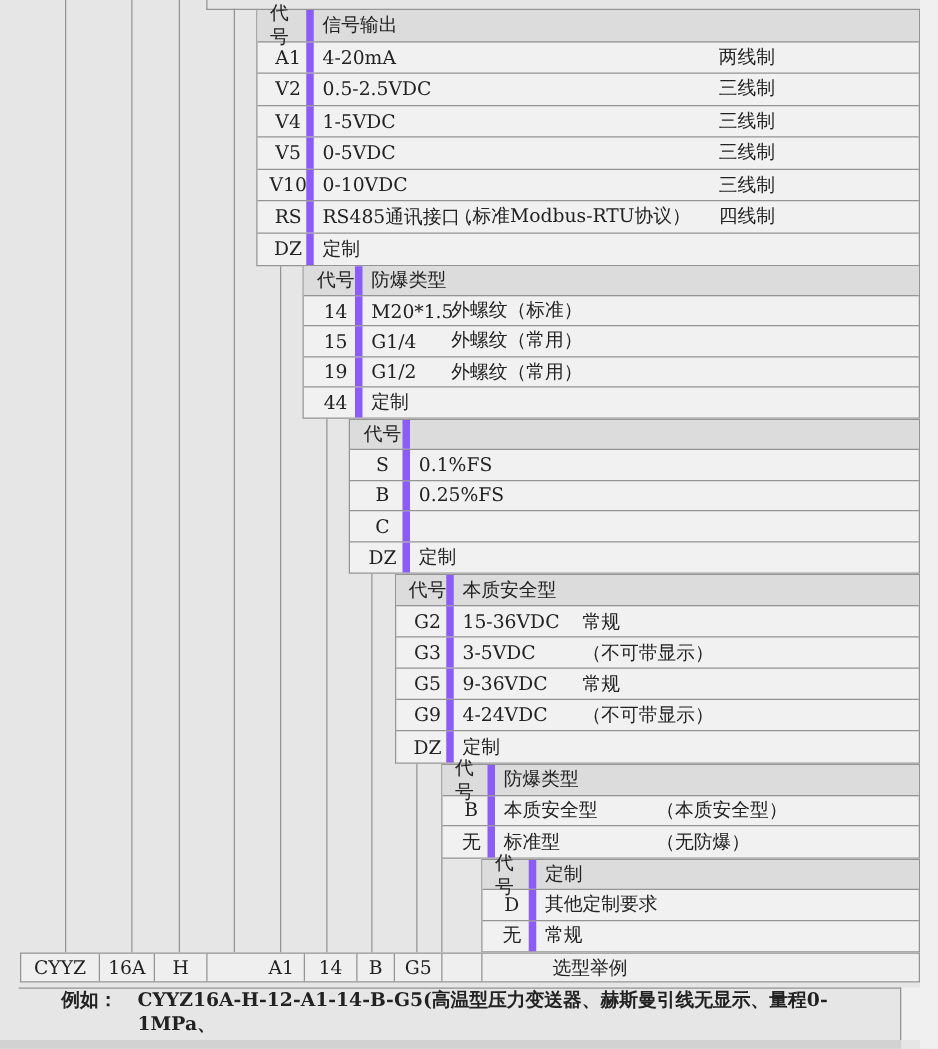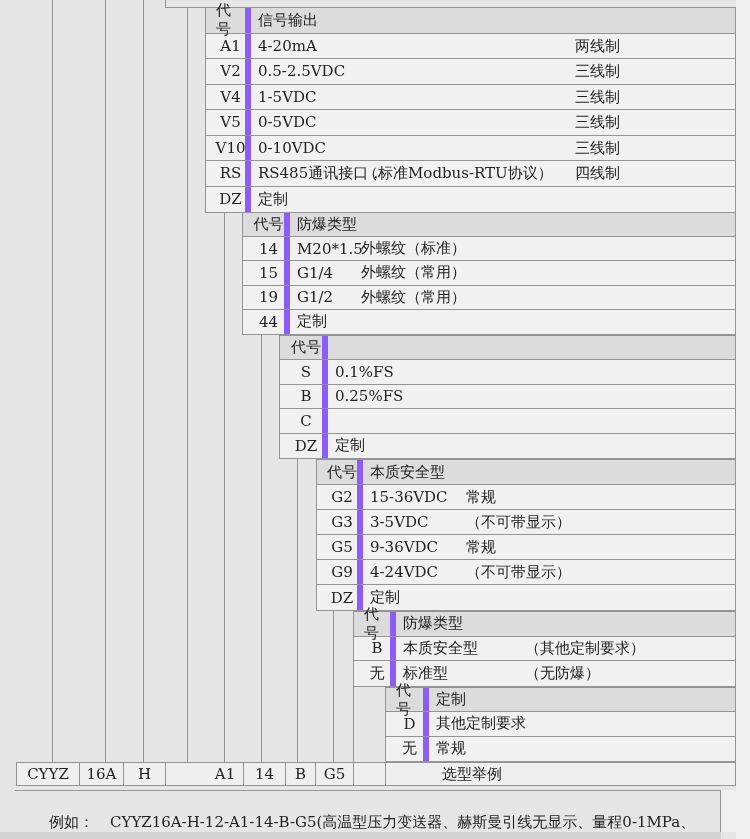--- a/index.html
+++ b/index.html
@@ -31,21 +31,21 @@
   .val4{display:inline-block;width:96px;}
   .val5{display:inline-block;width:122px;}
   
   .model-row{position:absolute;left:16px;top:762px;width:720px;height:24px;
     background:#efefef;border:1px solid #949494;box-sizing:border-box;display:flex;}
   .mcell{border-right:1px solid #949494;box-sizing:border-box;display:flex;align-items:center;justify-content:center;flex:0 0 auto;}
   .mcell.last{flex:1 1 auto;border-right:none;justify-content:flex-start;padding-left:56px;}
   
   .example{position:absolute;left:15px;top:790px;width:706px;height:42px;
     background:#e6e6e6;border-top:1px solid #949494;border-right:1px solid #949494;
-    box-sizing:border-box;display:flex;align-items:flex-end;}
+    box-sizing:border-box;display:flex;align-items:flex-start;font-weight:bold;}
   .ex-label{margin-left:34px;flex:0 0 auto;}
   .ex-lines{margin-left:16px;line-height:19px;}
 </style>
 </head>
 <body>
 
 <div class="strip" style="left:736px;top:0;width:14px;height:839px;background:#f0f0f0;"></div>
 <div class="strip" style="left:0;top:832px;width:721px;height:7px;background:#d2d2d2;"></div>
 <div class="strip" style="left:721px;top:790px;width:15px;height:42px;background:#f0f0f0;"></div>
 
@@ -216,21 +216,21 @@
 
 <div class="tbl t5" style="left:353px;top:611px;width:383px;">
   <div class="row hdr">
     <div class="cc">代号</div>
     <div class="dc">防爆类型</div>
   </div>
   <div class="row">
     <div class="cc">B</div>
     <div class="dc">
         <span class="val5">本质安全型</span>
-        <span>（其他定制要求）</span>
+        <span>（本质安全型）</span>
       </div>
   </div>
   <div class="row">
     <div class="cc">无</div>
     <div class="dc">
         <span class="val5">标准型</span>
         <span>（无防爆）</span>
       </div>
   </div>
 </div>

